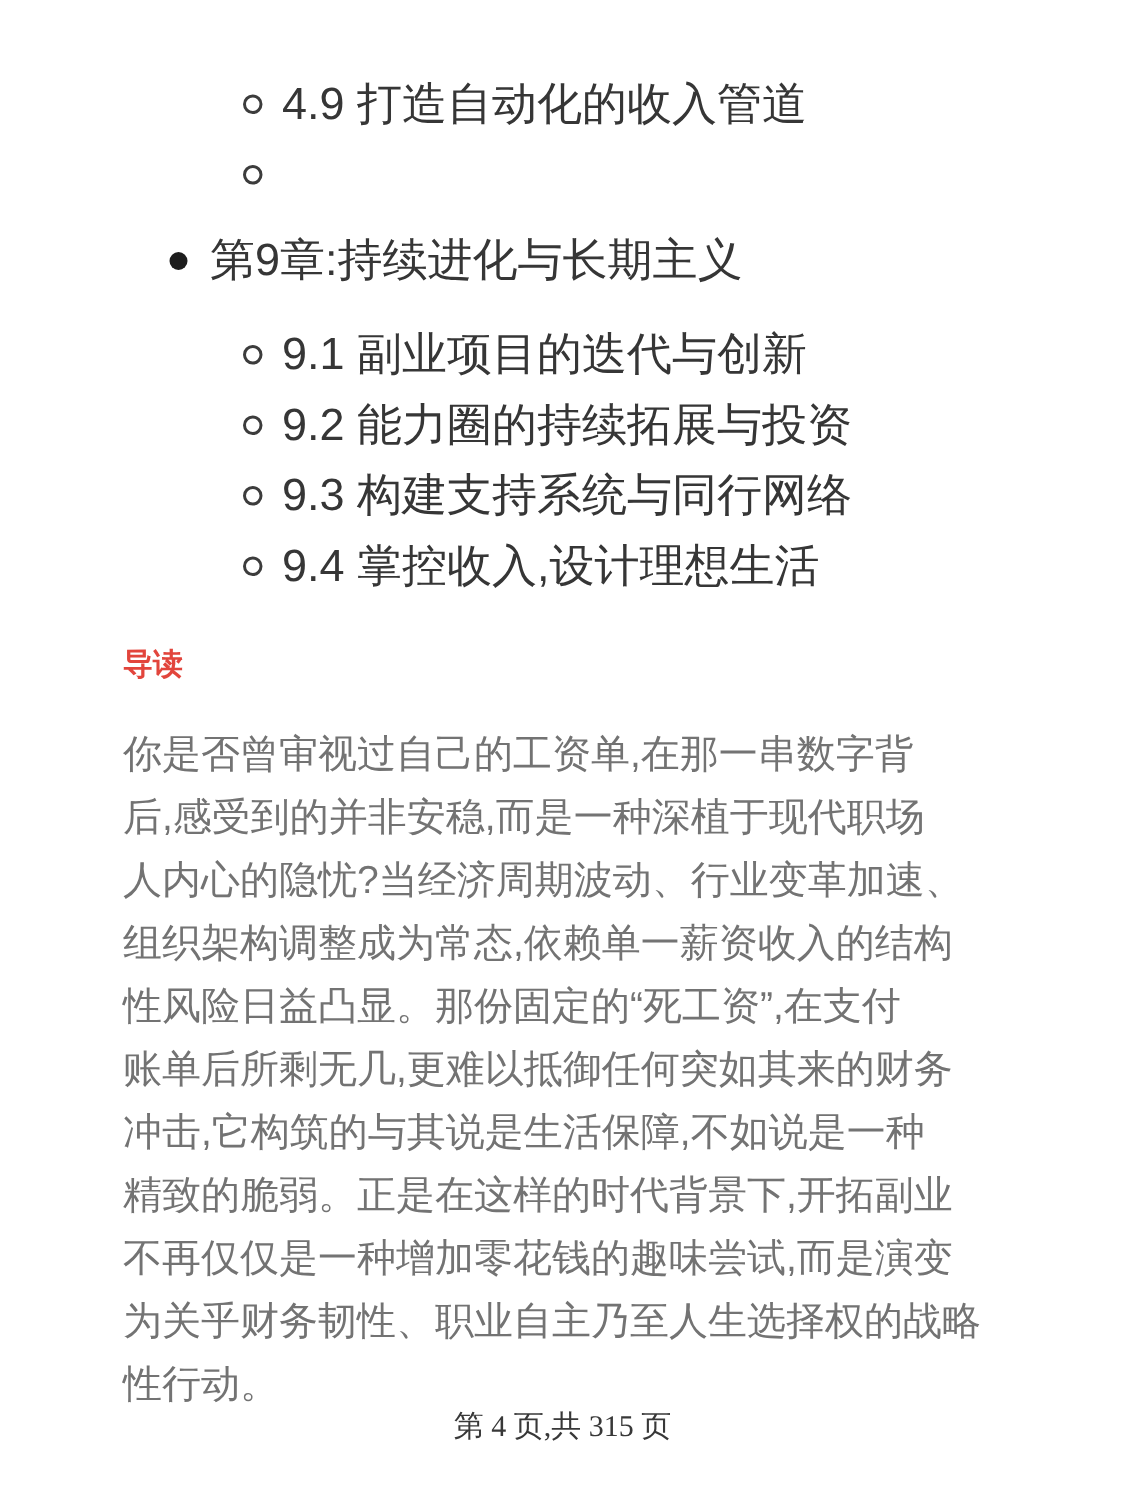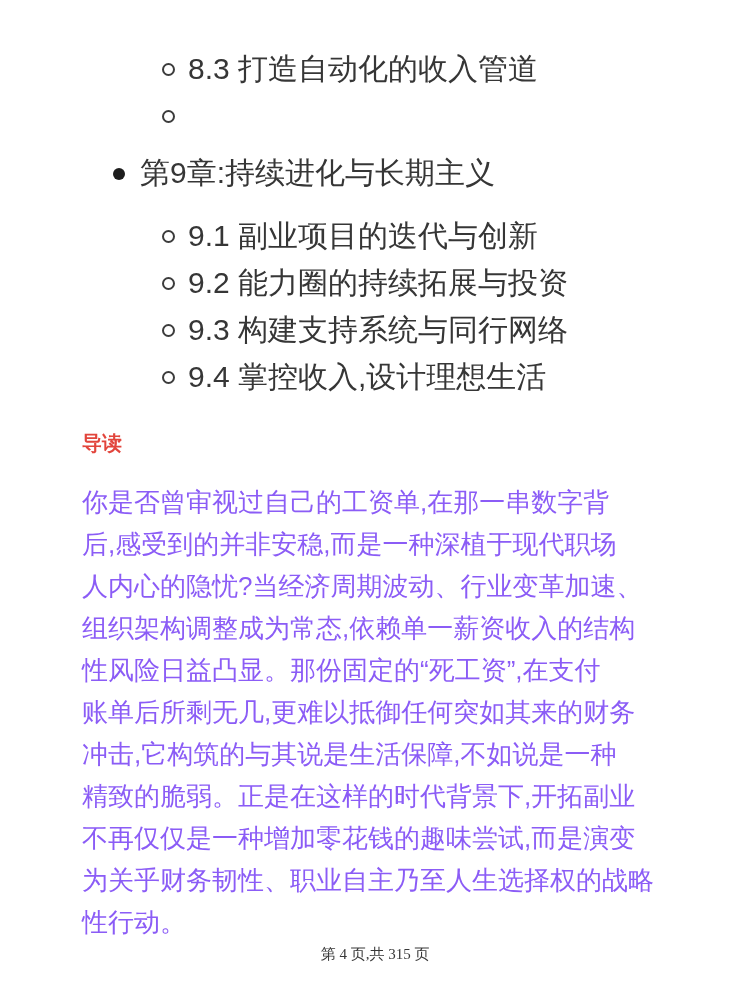--- a/index.html
+++ b/index.html
@@ -38,44 +38,44 @@
     margin: 22px 0 0 82px;
     font-size: 20px;
     line-height: 40px;
     font-weight: bold;
     color: #e2453c;
   }
   .paragraph {
     margin: 18px 40px 0 82px;
     font-size: 26px;
     line-height: 42px;
-    color: #8b5cf6;
+    color: #737373;
     white-space: pre-line;
   }
   .footer {
     position: absolute;
     left: 0; right: 0;
     bottom: 36px;
     text-align: center;
-    font-size: 15px;
+    font-size: 20px;
     color: #383838;
     font-family: "Liberation Serif", "DejaVu Serif", serif;
     margin-top: 17px;
   }
 </style>
 </head>
 <body>
 
 <div class="page">
 
   <div class="toc">
 
     <div class="toc-row sub">
       <span class="bullet hollow"></span>
-      <span class="toc-label">8.3 打造自动化的收入管道</span>
+      <span class="toc-label">4.9 打造自动化的收入管道</span>
     </div>
 
     <div class="toc-row sub">
       <span class="bullet hollow"></span>
     </div>
 
     <div class="toc-row chapter">
       <span class="bullet filled"></span>
       <span class="toc-label">第9章:持续进化与长期主义</span>
     </div>

